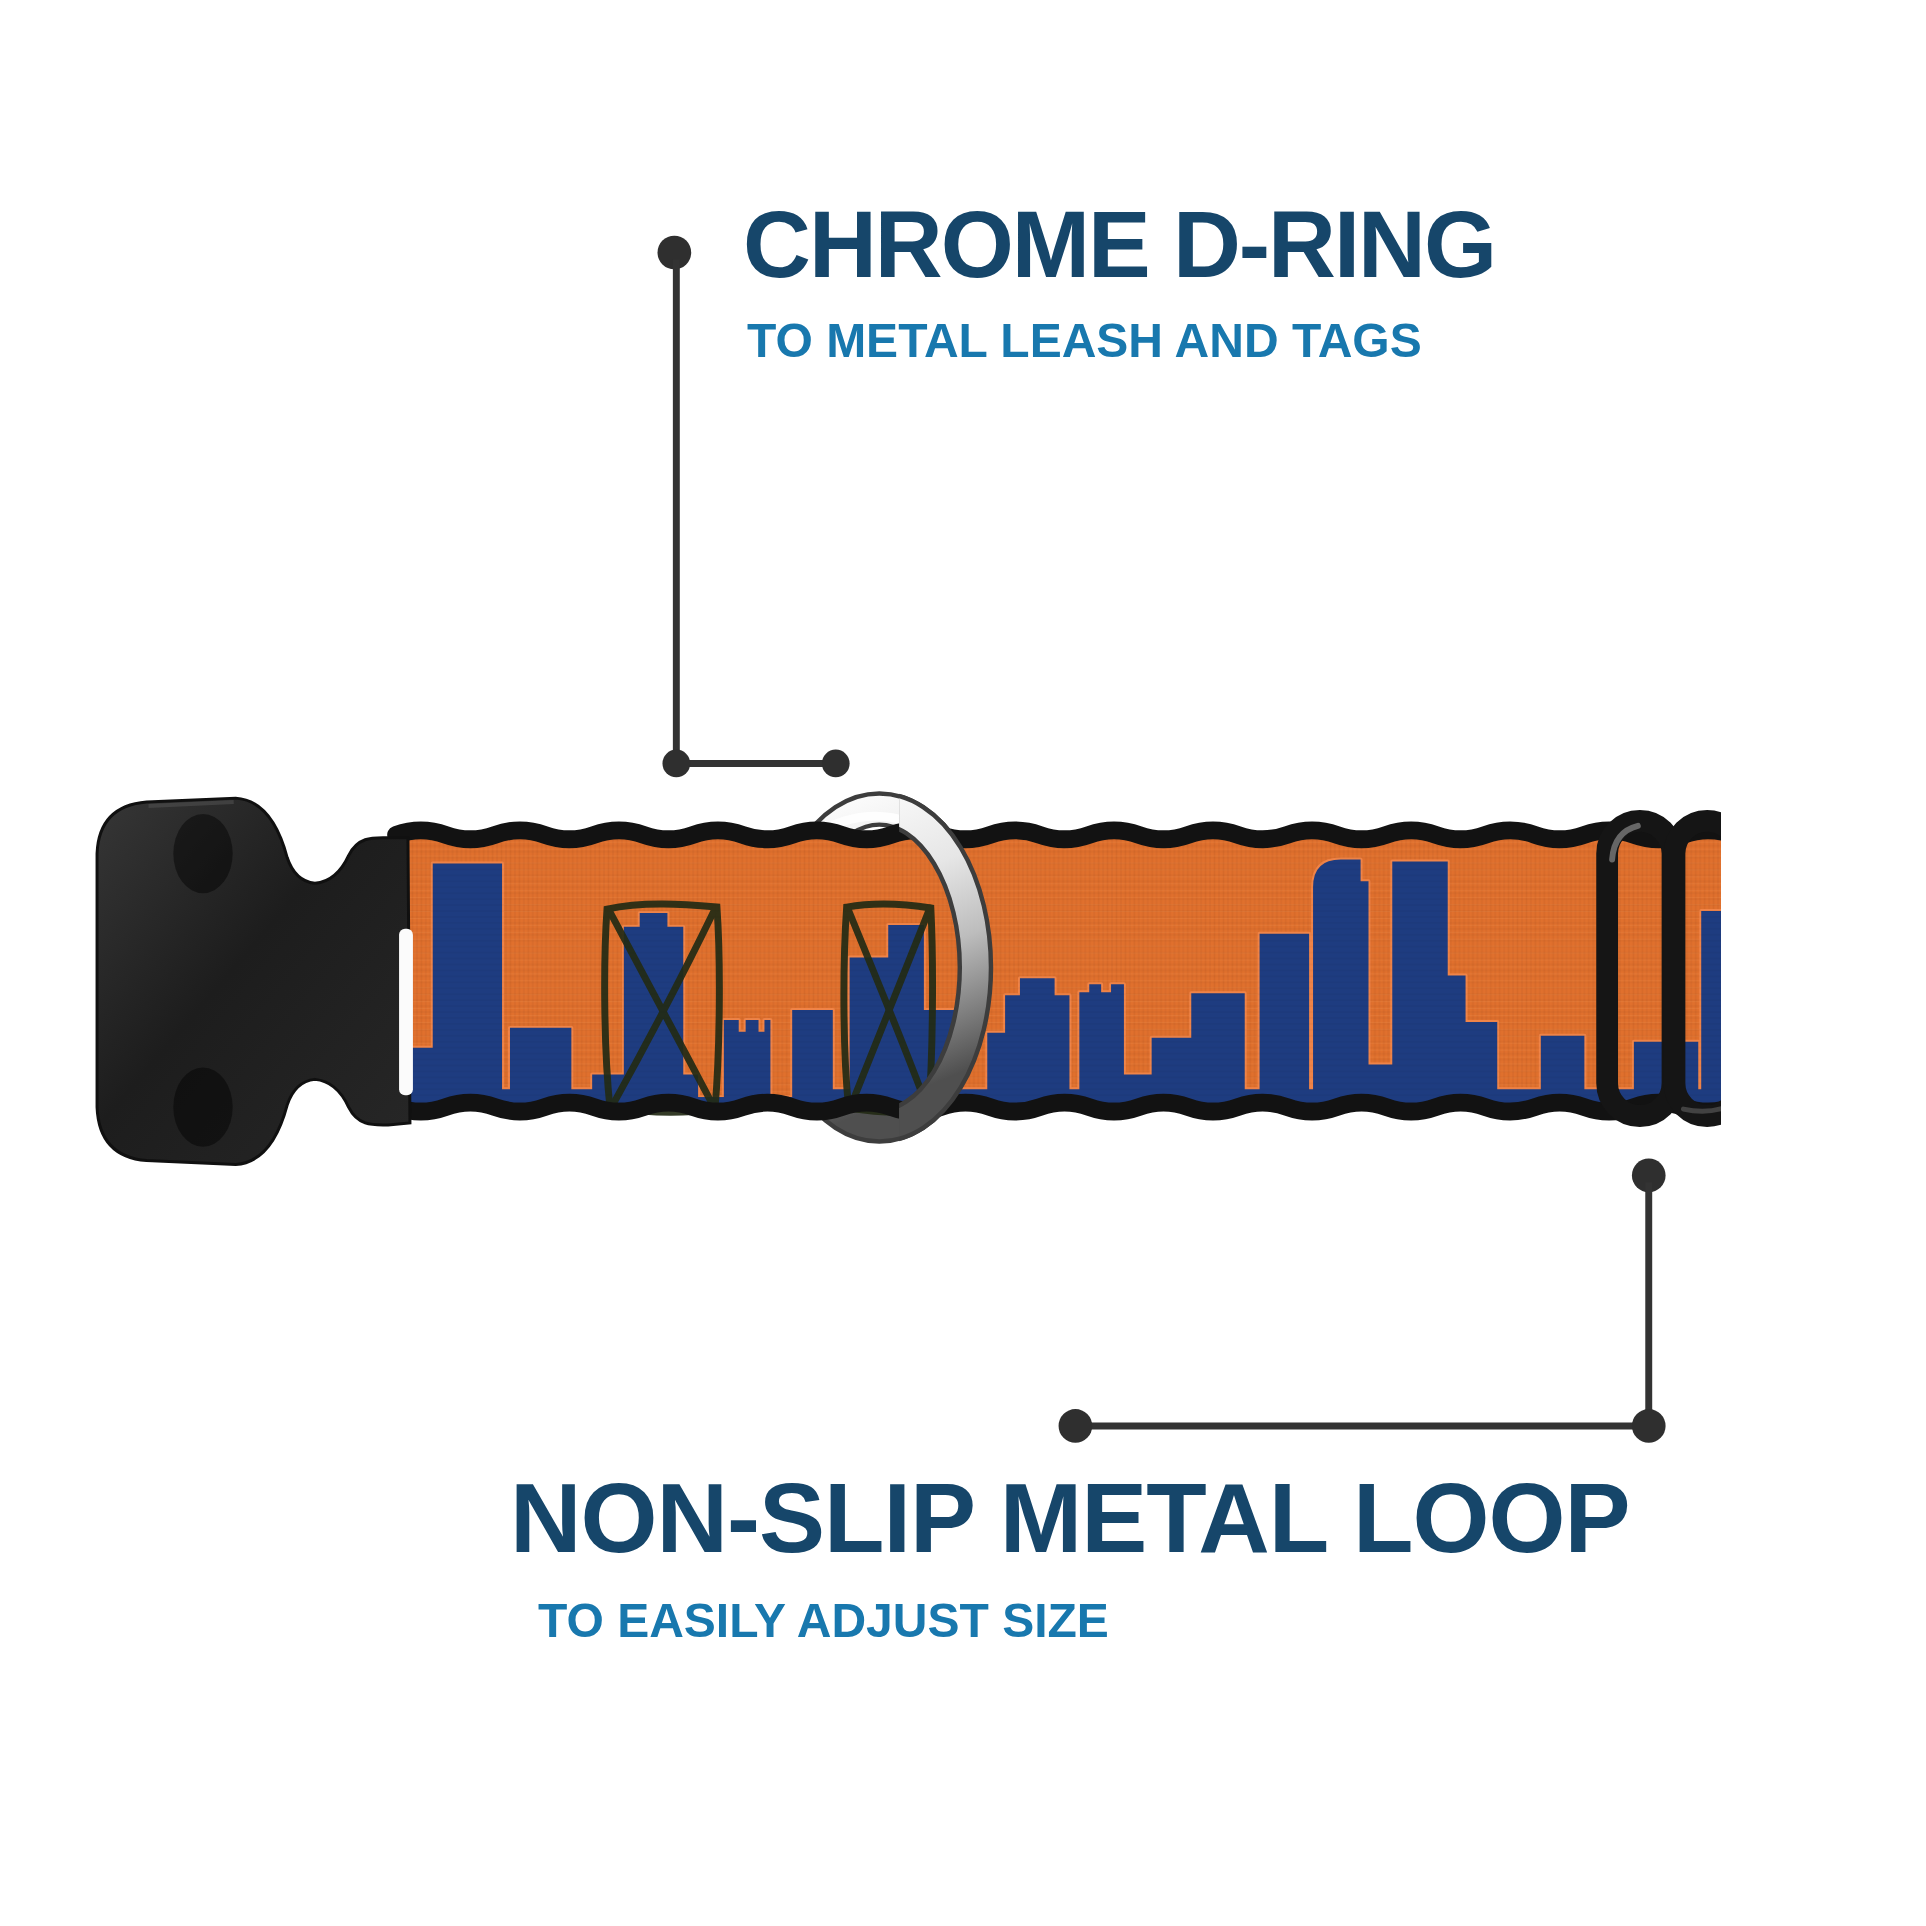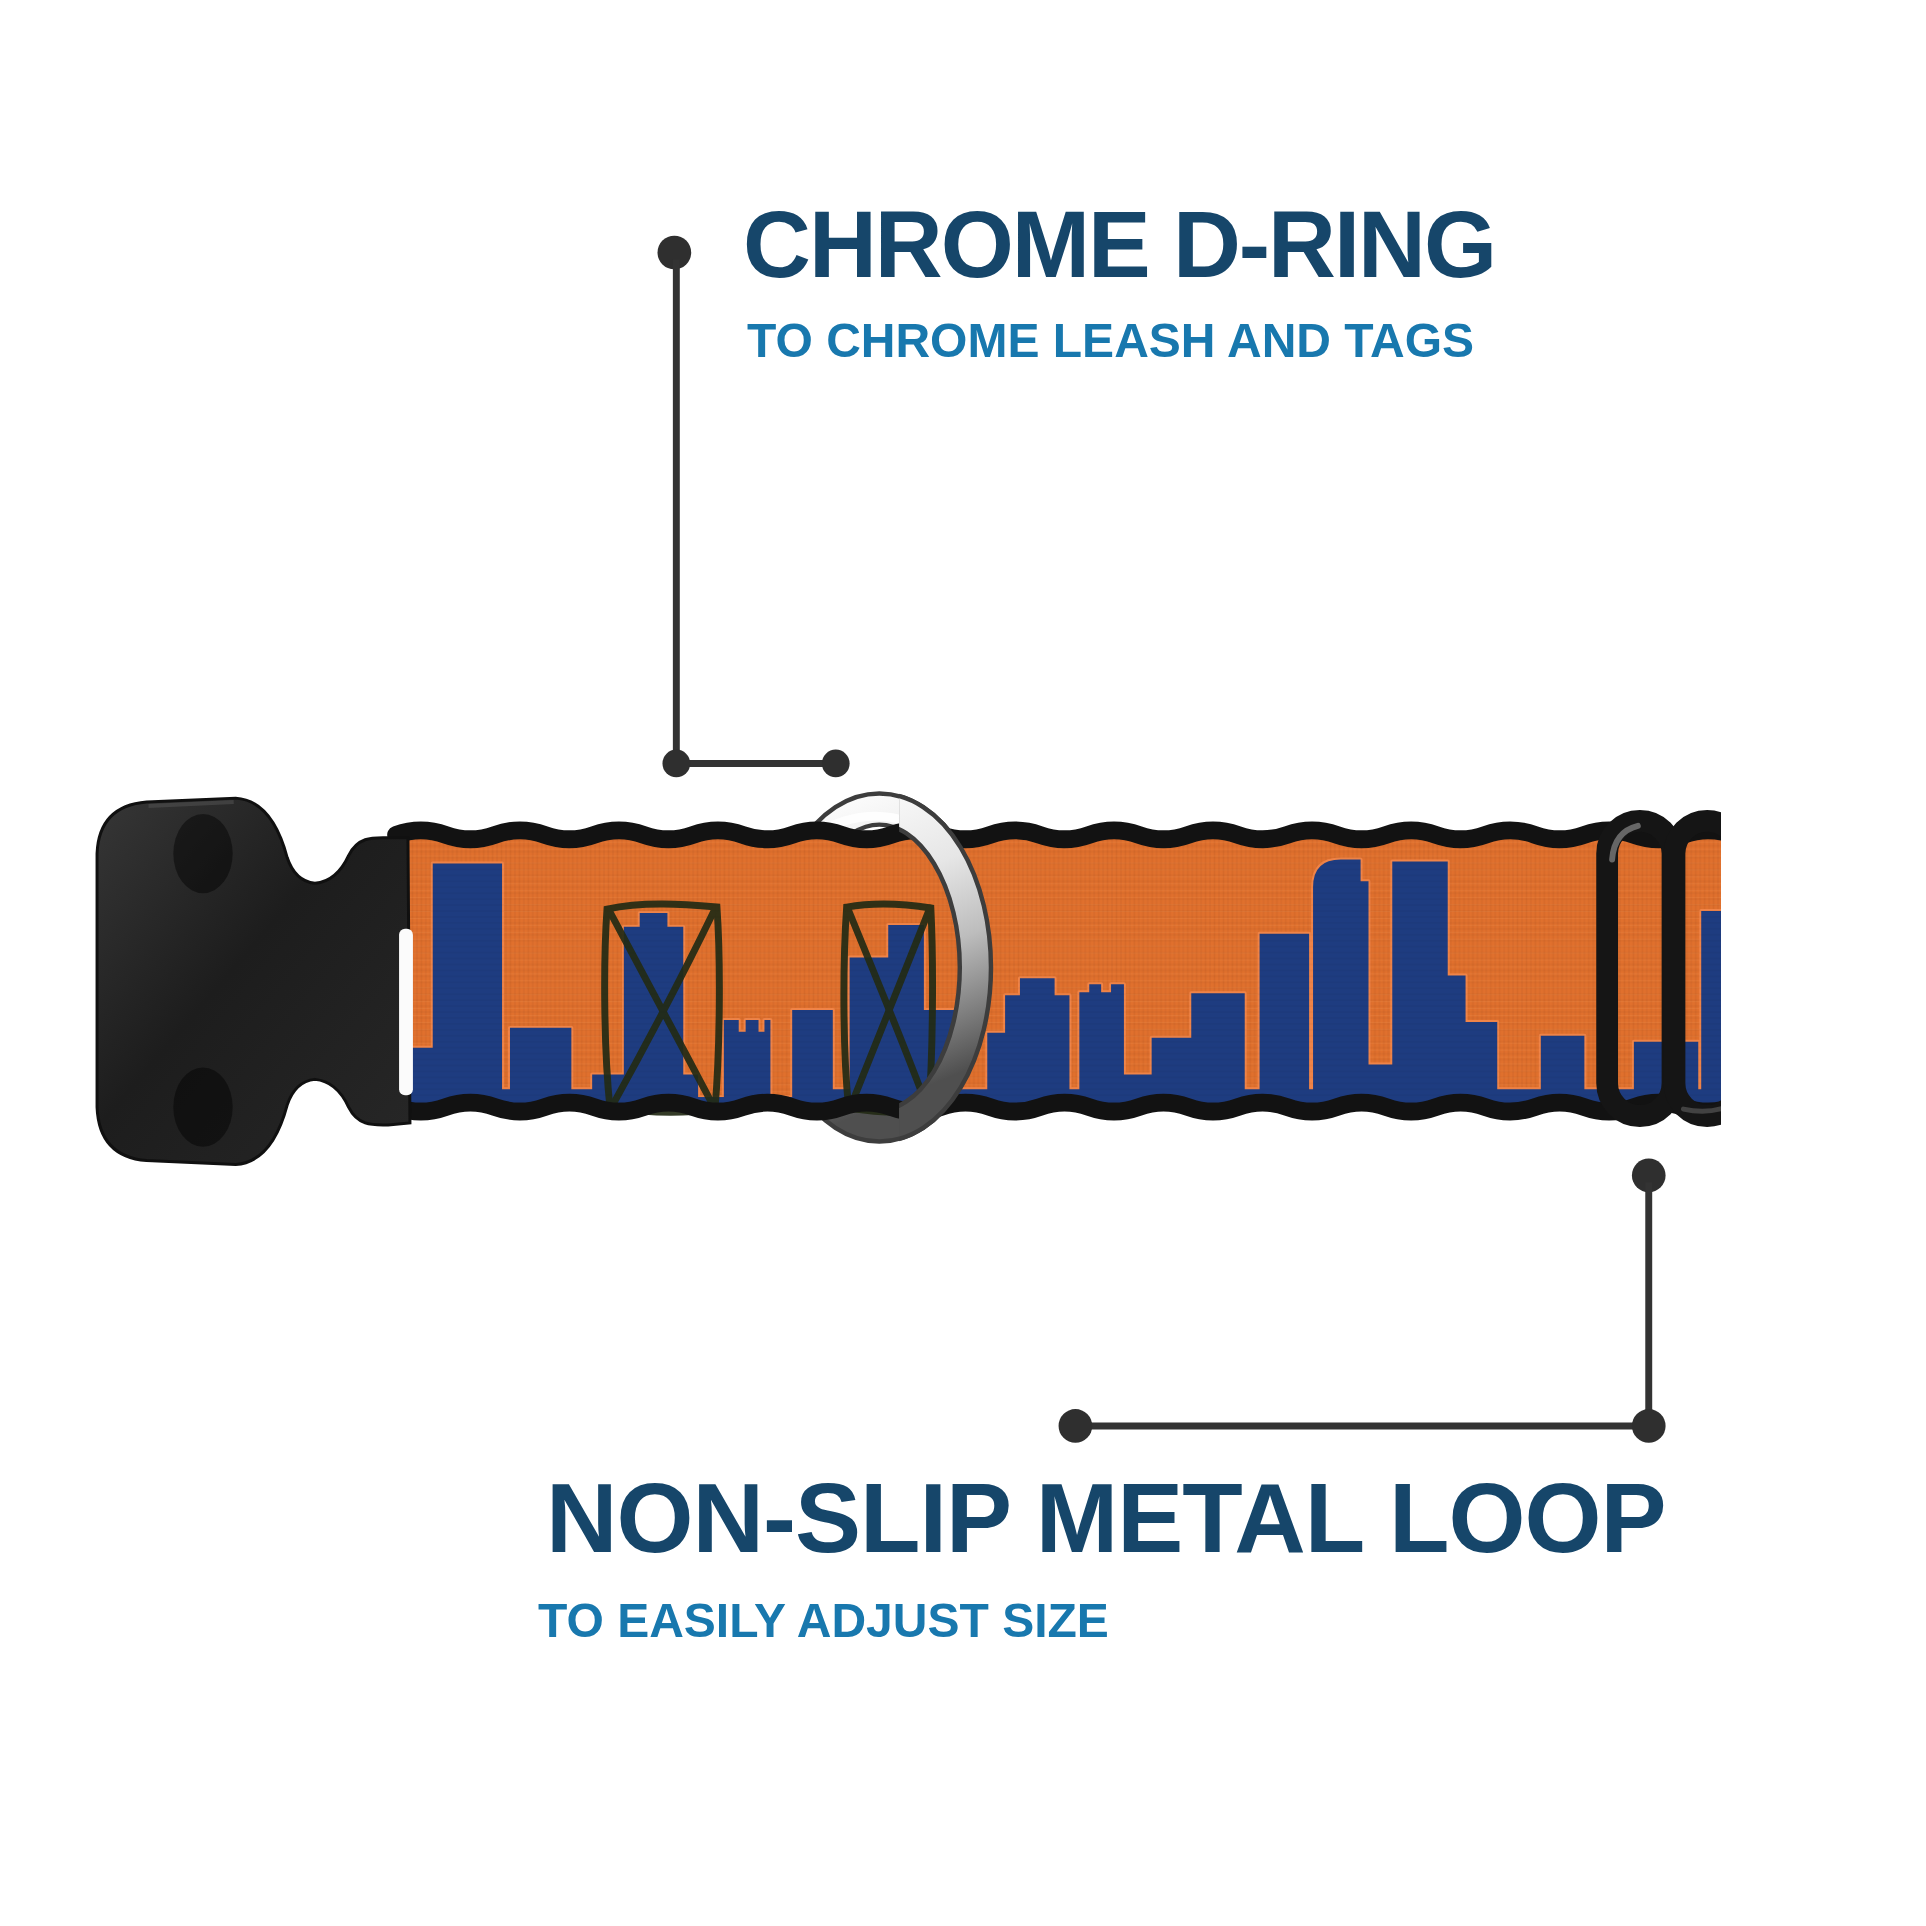--- a/index.html
+++ b/index.html
@@ -20,21 +20,21 @@
   }
   .callout-sub{
     position:absolute;
     font-weight:bold;
     color:#1878AE;
     white-space:nowrap;
     line-height:1;
   }
   #dring-title{left:743px;top:198px;font-size:94px;letter-spacing:-2px;}
   #dring-sub{left:747px;top:317px;font-size:48px;letter-spacing:0px;}
-  #loop-title{left:546px;top:1468px;font-size:99px;letter-spacing:-1px;}
+  #loop-title{left:510px;top:1468px;font-size:99px;letter-spacing:-1px;}
   #loop-sub{left:538px;top:1589px;font-size:48px;letter-spacing:0px;margin-top:8px;}
 </style>
 </head>
 <body>
 
 <div class="canvas">
 
   <svg class="artwork" width="1927" height="1927" viewBox="0 0 1946 1946" xmlns="http://www.w3.org/2000/svg">
     <defs>
       <linearGradient id="chromeGrad" x1="0" y1="0" x2="0.25" y2="1">
@@ -156,19 +156,19 @@
     <g stroke="#333333" fill="#2f2f2f">
       <circle cx="1665" cy="1187" r="17" stroke="none"></circle>
       <path d="M1665 1194 L1665 1440" stroke-width="7" fill="none"></path>
       <path d="M1665 1440 L1086 1440" stroke-width="7" fill="none"></path>
       <circle cx="1665" cy="1440" r="17" stroke="none"></circle>
       <circle cx="1086" cy="1440" r="17" stroke="none"></circle>
     </g>
   </svg>
 
   <div id="dring-title" class="callout-title">CHROME D-RING</div>
-  <div id="dring-sub" class="callout-sub">TO CHROME LEASH AND TAGS</div>
+  <div id="dring-sub" class="callout-sub">TO METAL LEASH AND TAGS</div>
 
   <div id="loop-title" class="callout-title">NON-SLIP METAL LOOP</div>
   <div id="loop-sub" class="callout-sub">TO EASILY ADJUST SIZE</div>
 
 </div>
 
 
 </body></html>

